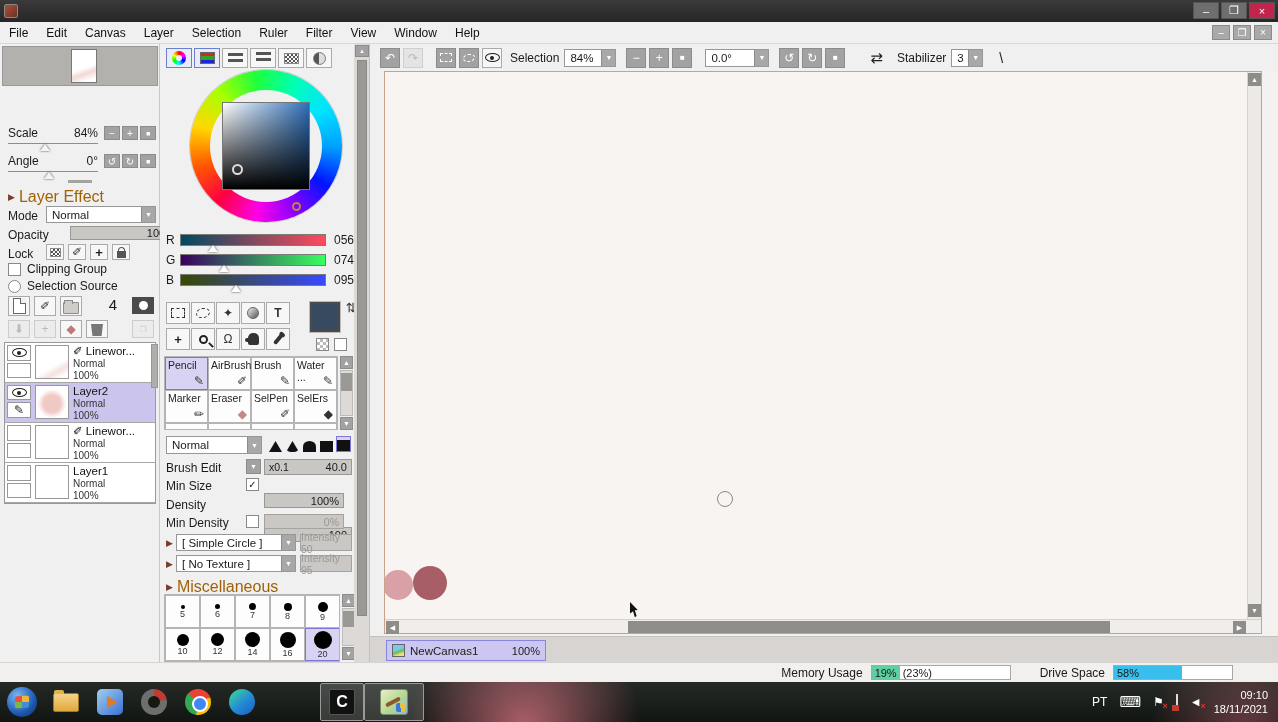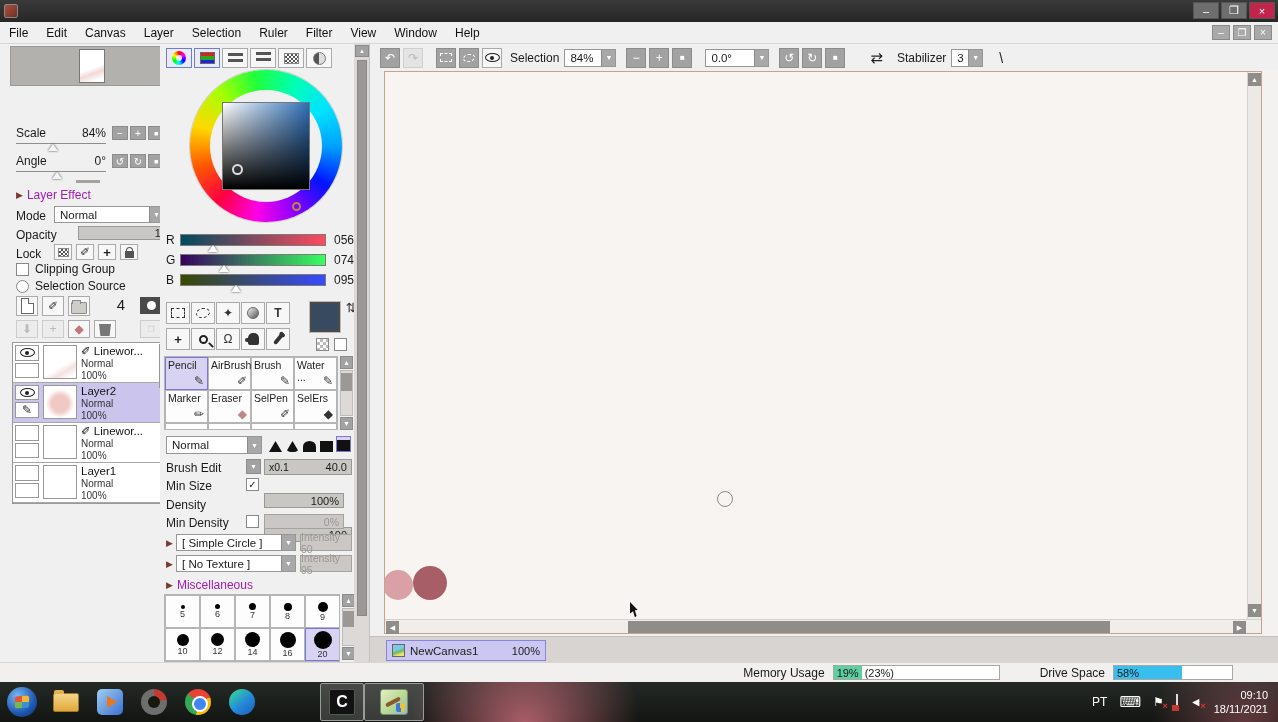--- a/index.html
+++ b/index.html
@@ -26,25 +26,25 @@
   .lbtn { background:#f7f7f7; border:1px solid #aaa; display:flex; align-items:center; justify-content:center; color:#333; }
   .select { background:#fff; border:1px solid #979797; display:flex; align-items:center; font-size:11.5px; }
   .select .sel-text { flex:1; padding-left:5px; overflow:hidden; white-space:nowrap; }
   .select .dd { width:14px; align-self:stretch; background:#a8a8a8; border-left:1px solid #8c8c8c; color:#fff; font-size:7px; display:flex; align-items:center; justify-content:center; }
   .track { background:#c9c7c4; border:1px solid #9a9894; position:relative; font-size:11px; display:flex; align-items:center; }
   .track .tval { position:absolute; right:4px; }
   .hr-line { height:1px; background:#8f8d8a; }
   .tri-thumb { position:absolute; width:0; height:0; border-left:5px solid transparent; border-right:5px solid transparent; border-bottom:7px solid #f4f4f4; filter:drop-shadow(0 0 1px #444); }
   .checkbox { width:13px; height:13px; background:#fff; border:1px solid #888; display:flex; align-items:center; justify-content:center; font-size:10px; color:#222; }
   .radio { width:13px; height:13px; background:#fff; border:1px solid #888; border-radius:50%; }
-  .hdr-red { color:#a21caf; font-size:12px; }
+  .hdr-red { color:#a16207; font-size:16px; }
   .exp-arrow { color:#7a3b2e; font-size:9px; margin-right:4px; }
 
   
-  .left-panel { left:8px; top:44px; width:160px; height:618px; background:#f0f0f0; border-right:1px solid #c9c6c3;padding-left:24px; }
+  .left-panel { left:0; top:44px; width:160px; height:618px; background:#f0f0f0; border-right:1px solid #c9c6c3;padding-left:24px; }
   .navigator { left:2px; top:2px; width:156px; height:40px; background:#b3b1ae; border:1px solid #999; }
   .nav-thumb { left:68px; top:2px; width:26px; height:34px; background:linear-gradient(160deg,#ffffff 55%, #f2d9d8 70%, #fff 90%); border:1px solid #777; }
   .small-gbtn { width:16px; height:14px; font-size:10px; }
   .layer-item { position:absolute; left:0; width:150px; height:40px; background:#fff; border-bottom:1px solid #a9a7a4; display:flex; padding:2px; }
   .layer-item.selected { background:#cbc5ee; }
   .eyebox { width:24px; height:17px; border:1px solid #999; background:#fff; display:flex; align-items:center; justify-content:center; margin-bottom:2px; }
   .lthumb { width:34px; height:34px; border:1px solid #999; background:#fff; margin:0 4px; }
   .lmeta { font-size:10px; color:#333; line-height:12px; }
   .lname { font-size:11.5px; color:#111; line-height:13px; white-space:nowrap; }
 
@@ -651,21 +651,21 @@
 <div class="abs tabbar">
   <div class="abs doc-tab">
     <span class="ticon"></span>
     <span>NewCanvas1</span>
     <span class="doc-zoom">100%</span>
   </div>
 </div>
 
 <div class="abs statusbar">
   <span style="margin-right:8px;">Memory Usage</span>
-  <div class="meter" style="width:167px;margin-right:40px;">
+  <div class="meter" style="width:140px;margin-right:29px;">
     <span class="fill" style="background:#5ecfa0;">19%</span>
     <span style="padding-left:3px;">(23%)</span>
   </div>
   <span style="margin-right:8px;">Drive Space</span>
   <div class="meter" style="width:120px;">
     <span class="fill" style="background:#38bfee;width:58%;">58%</span>
   </div>
 </div>
 
 <div class="abs taskbar">

